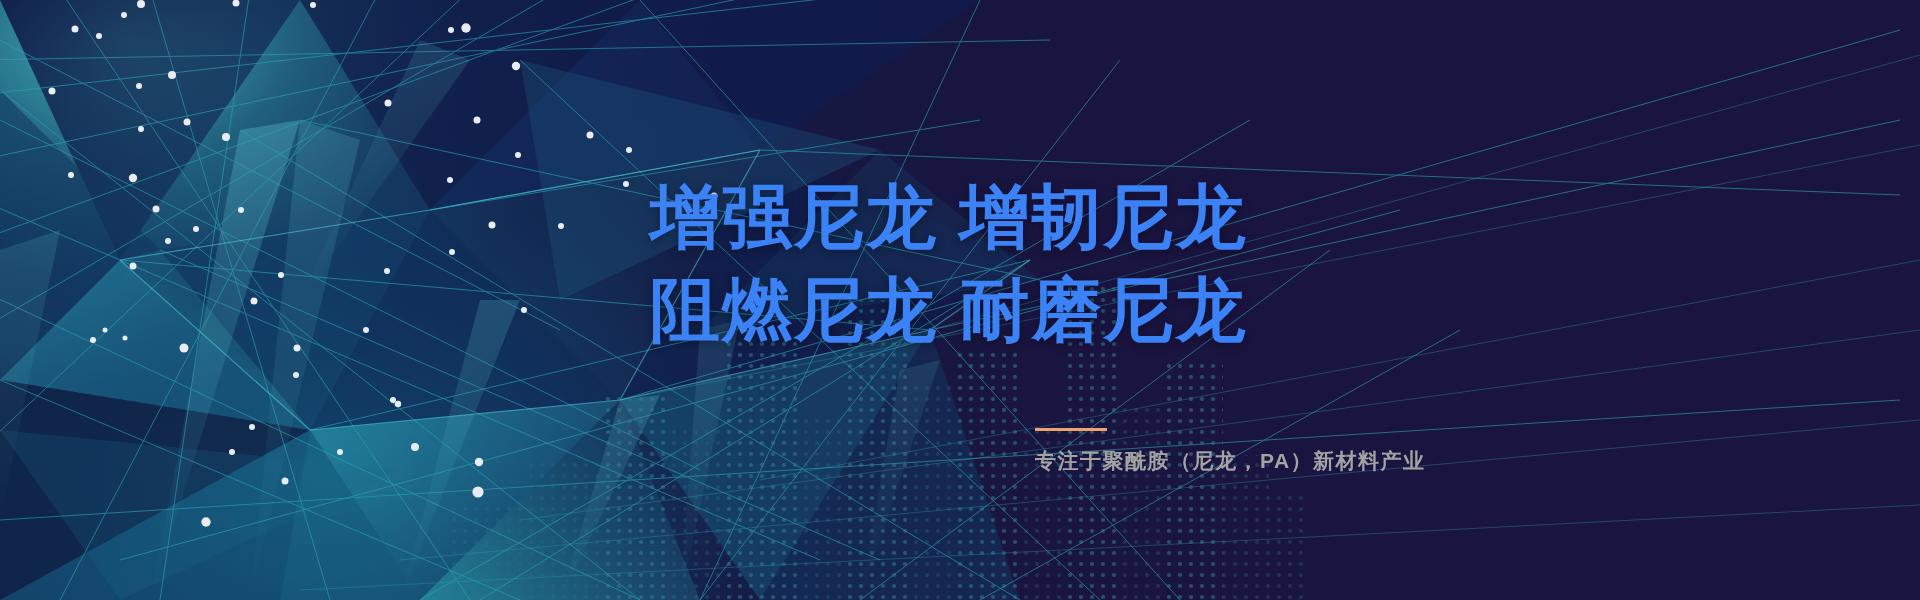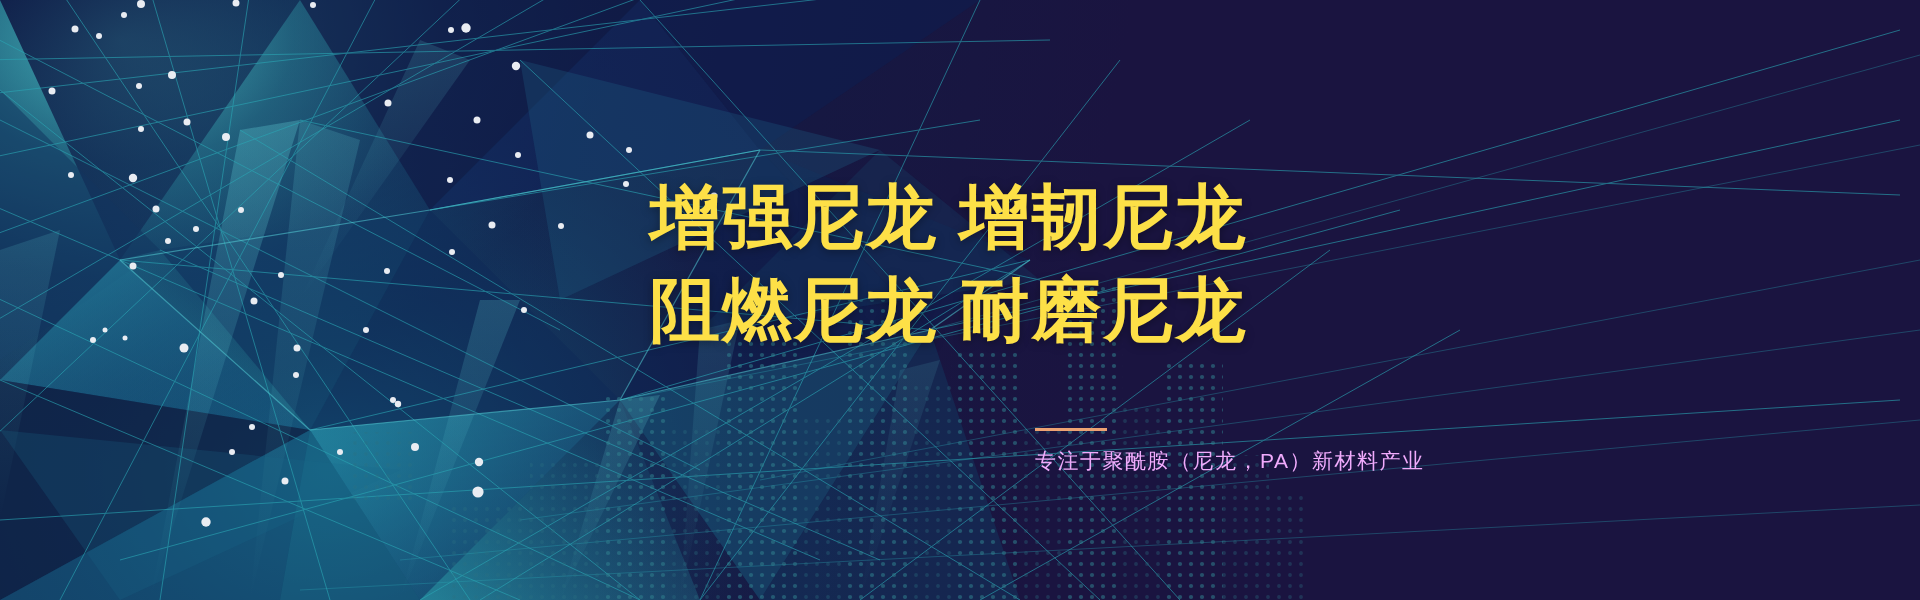--- a/index.html
+++ b/index.html
@@ -65,21 +65,21 @@
   #content {
     position: absolute;
     left: 650px;
     top: 0;
     width: 1200px;
     height: 600px;
   }
 
   .headline {
     position: absolute;
-    color: #fde047;
+    color: #3b82f6;
     font-size: 70px;
     font-weight: bold;
     letter-spacing: 2px;
     line-height: 1;
     white-space: nowrap;
     text-shadow: 0 2px 10px rgba(0,0,0,0.35);
   }
   #headline-1 { top: 135px; left: 0; }
   #headline-2 { top: 228px; left: 0; }
 
@@ -90,23 +90,23 @@
   }
 
   #subtitle-rule {
     width: 72px;
     height: 3px;
     background: #eda273;
     margin-bottom: 19px;
   }
 
   #subtitle-text {
-    color: #f0abfc;
+    color: #a3a3a3;
     font-size: 21px;
-    font-weight: normal;
+    font-weight: bold;
     letter-spacing: 1.5px;
     white-space: nowrap;
     line-height: 1;
   }
 </style>
 </head>
 <body>
 
 <div id="banner">
 

